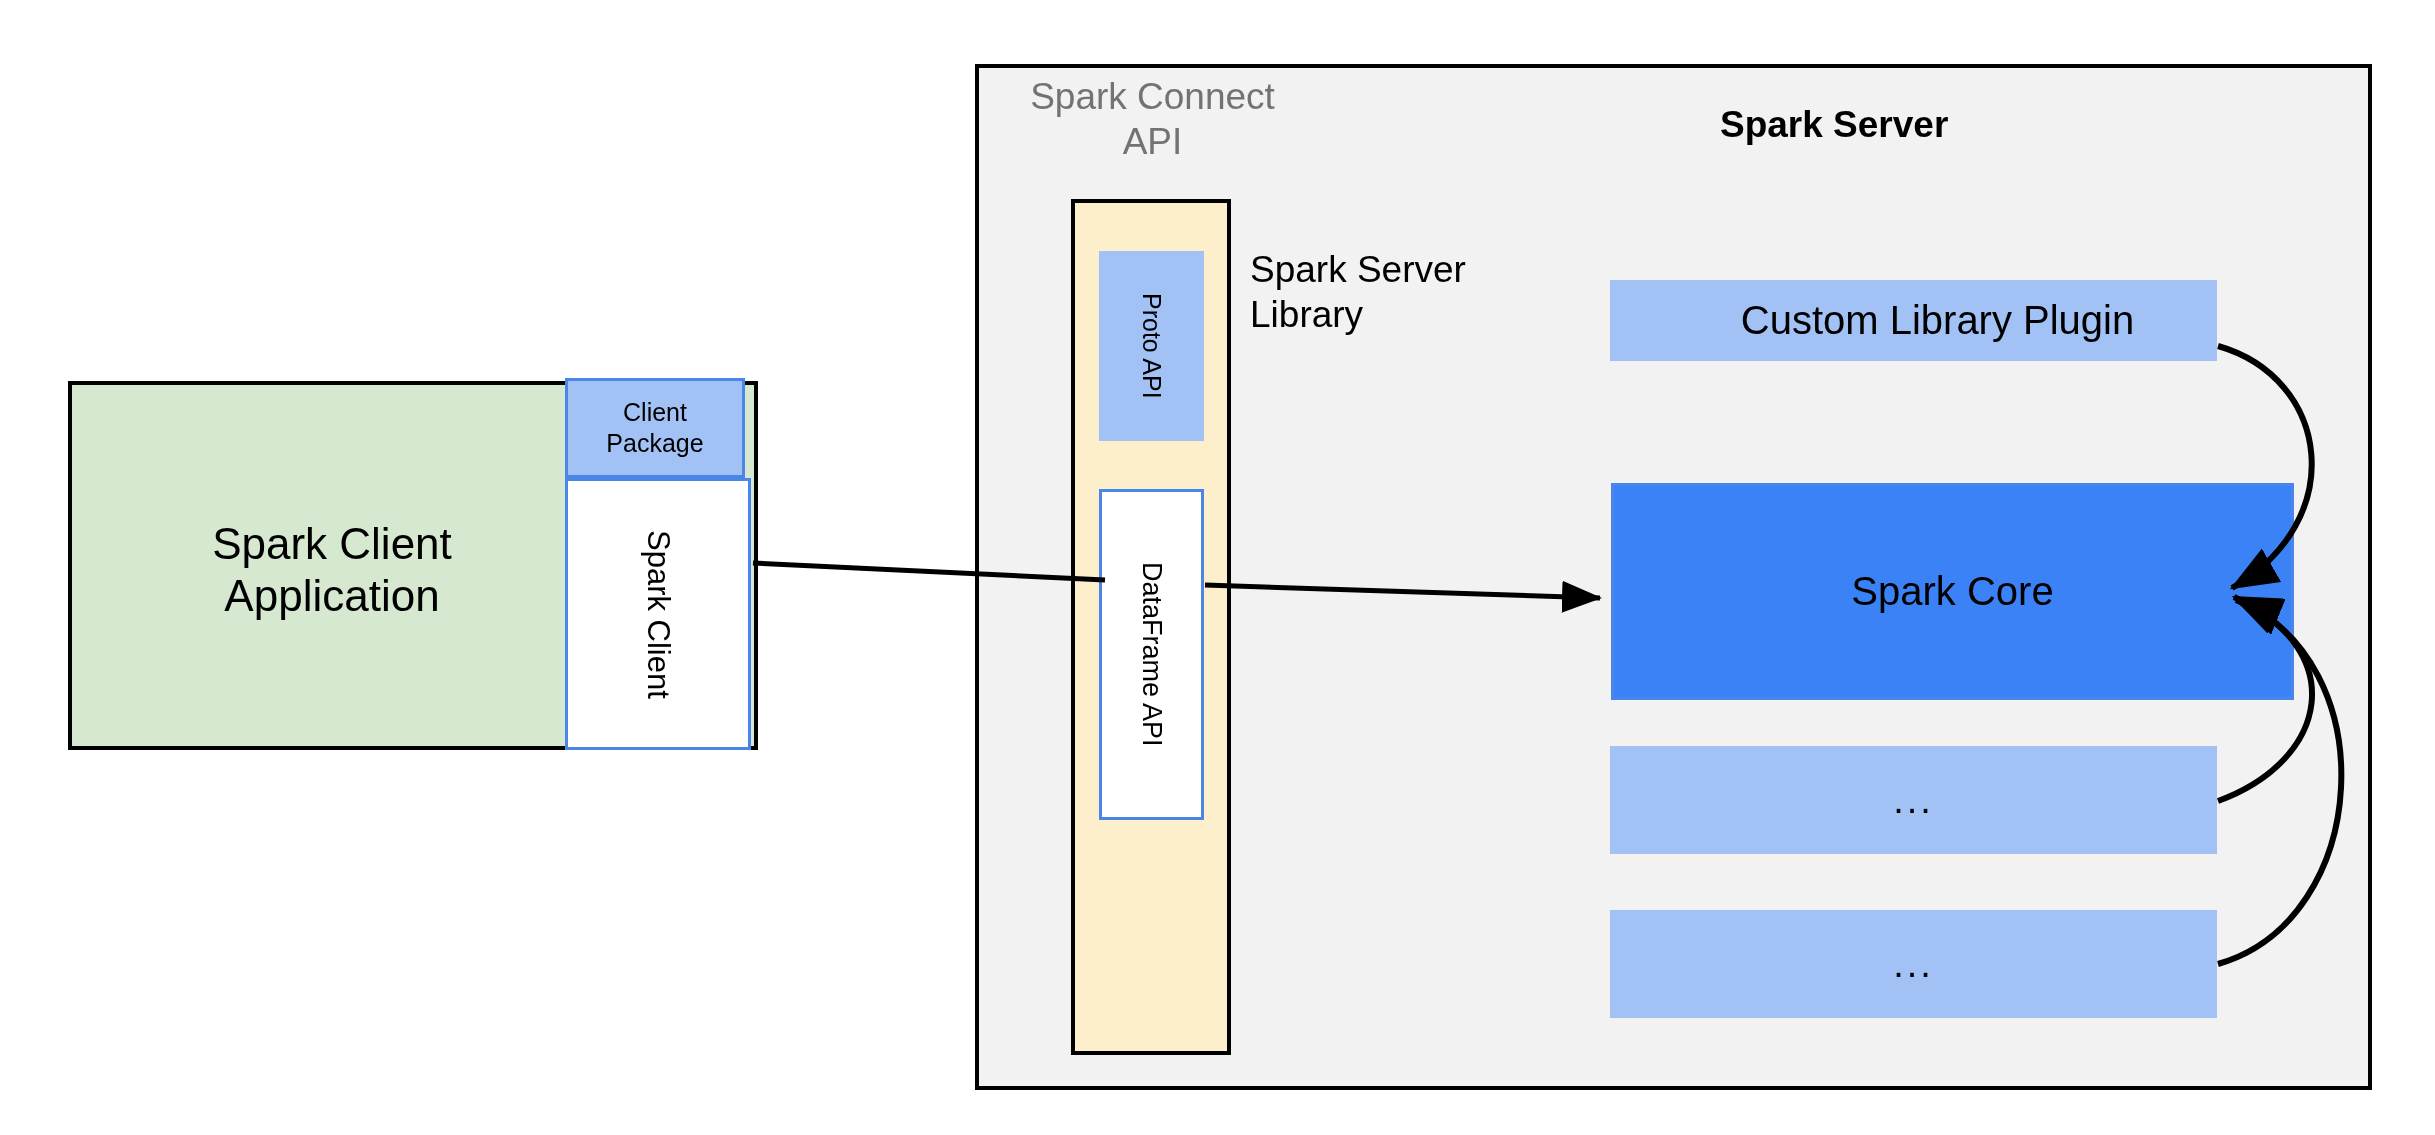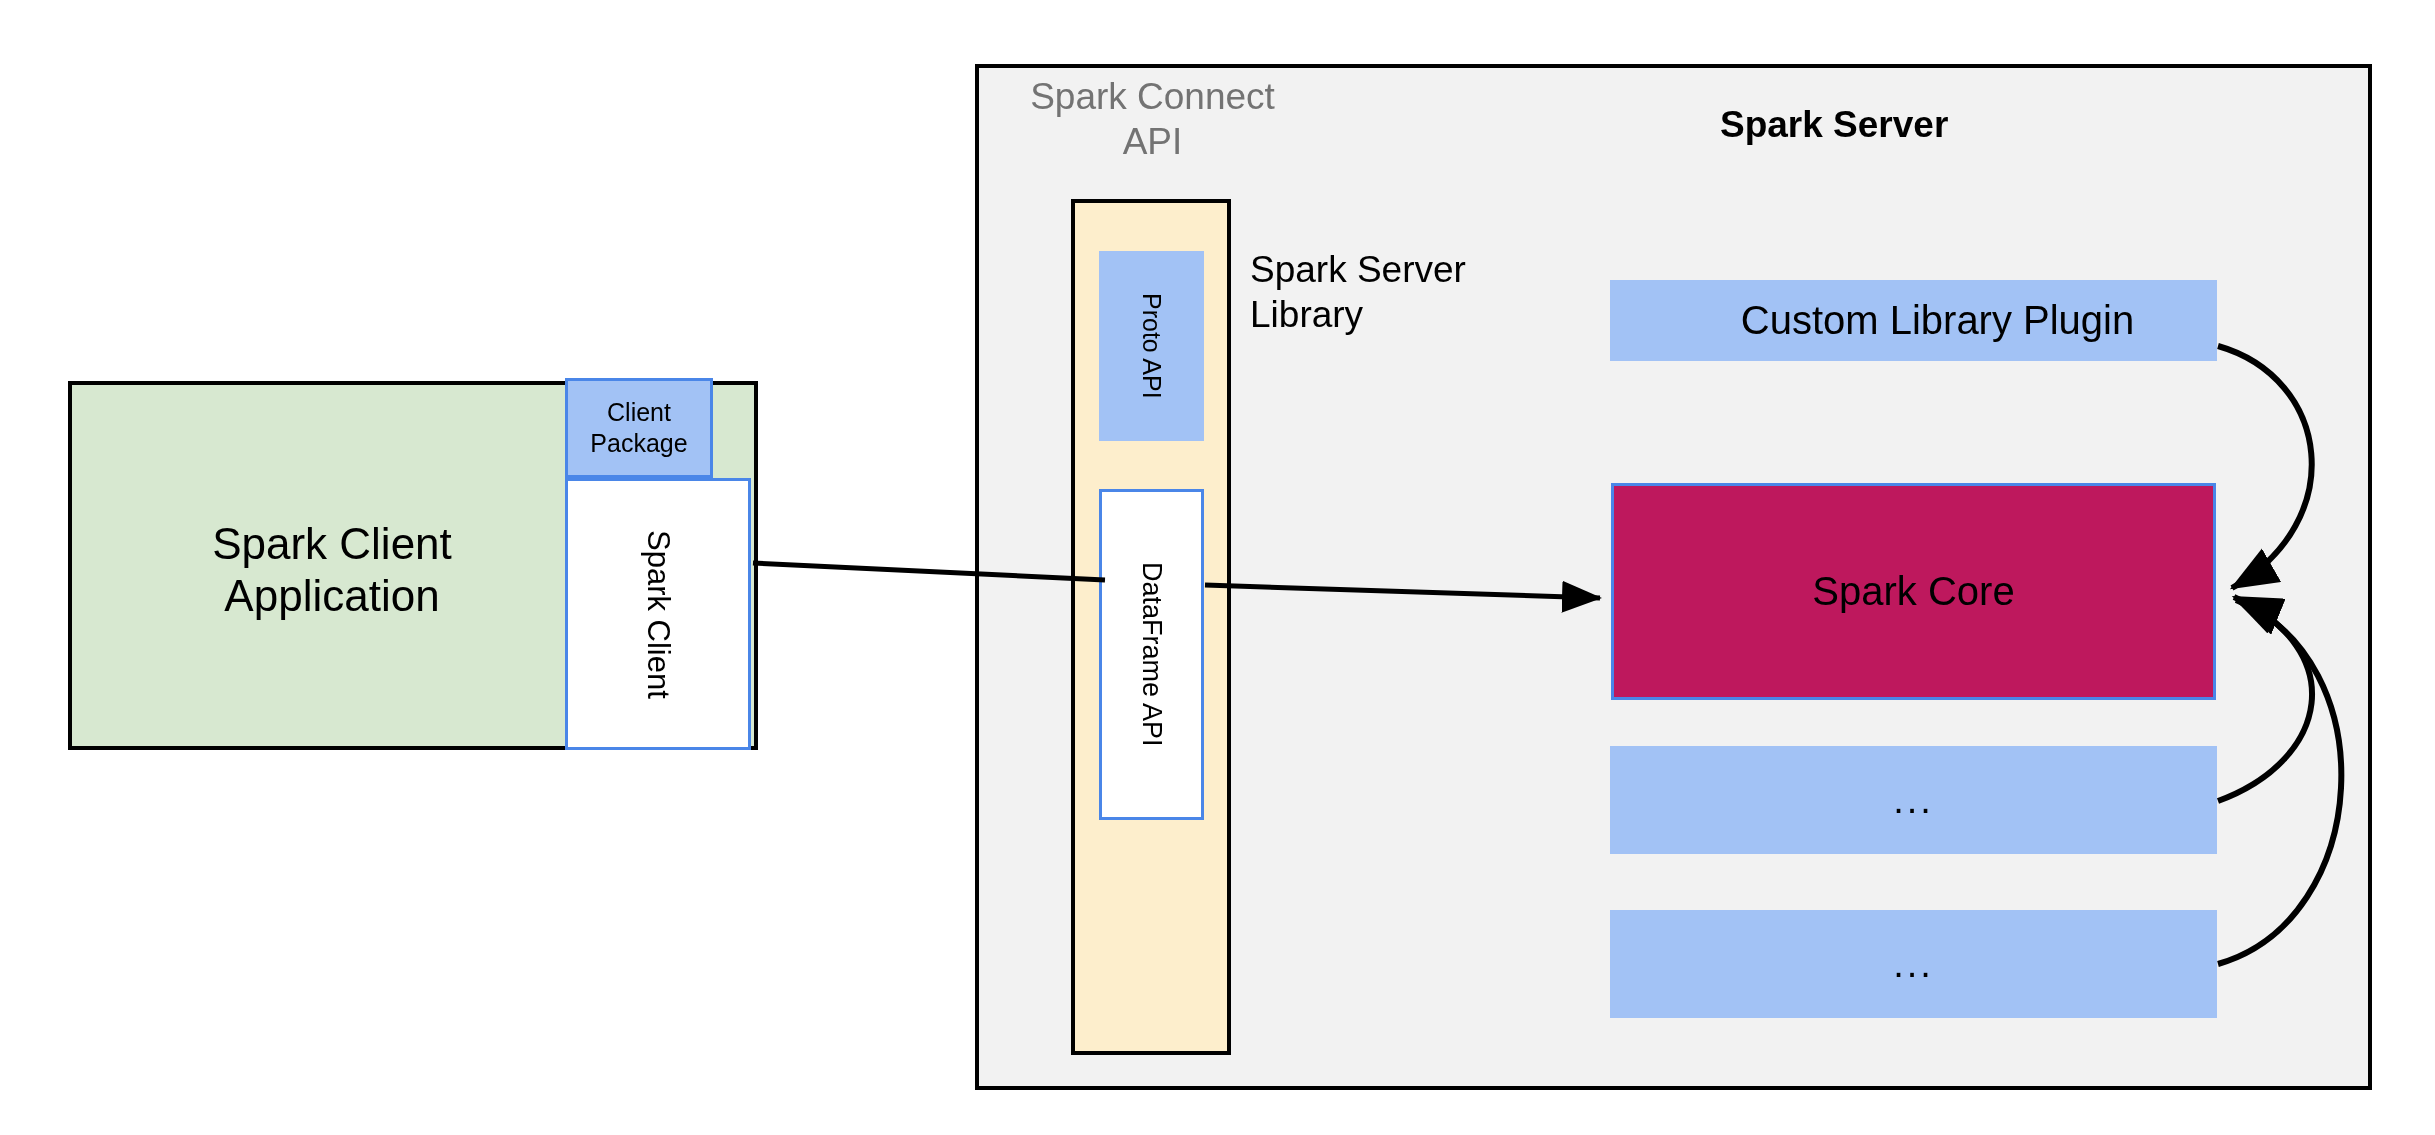--- a/index.html
+++ b/index.html
@@ -36,21 +36,21 @@
   #client-app-label {
     position: absolute;
     left: 0; top: 0; width: 520px; height: 369px;
     font-size: 44px;
     line-height: 1.18;
     color: #000;
   }
 
   
   #client-package {
-    left: 565px; top: 378px; width: 148px; height: 100px;
+    left: 565px; top: 378px; width: 180px; height: 100px;
     background: #A2C2F5;
     border: 3px solid #4A86E8;
   }
   #client-package-label {
     font-size: 25px;
     line-height: 1.25;
   }
 
   
   #spark-client {
@@ -131,22 +131,22 @@
 
   
   #custom-library-plugin {
     left: 1610px; top: 280px; width: 607px; height: 81px;
     background: #A2C2F5;
     padding-left: 48px;
   }
   #custom-library-plugin-label { font-size: 40px; }
 
   #spark-core {
-    left: 1611px; top: 483px; width: 605px; height: 217px;
-    background: #be185d;
+    left: 1611px; top: 483px; width: 683px; height: 217px;
+    background: #3b82f6;
     border: 3px solid #4A86E8;
   }
   #spark-core-label { font-size: 40px; }
 
   #ellipsis-box-1 {
     left: 1610px; top: 746px; width: 607px; height: 108px;
     background: #A2C2F5;
   }
   #ellipsis-box-2 {
     left: 1610px; top: 910px; width: 607px; height: 108px;

